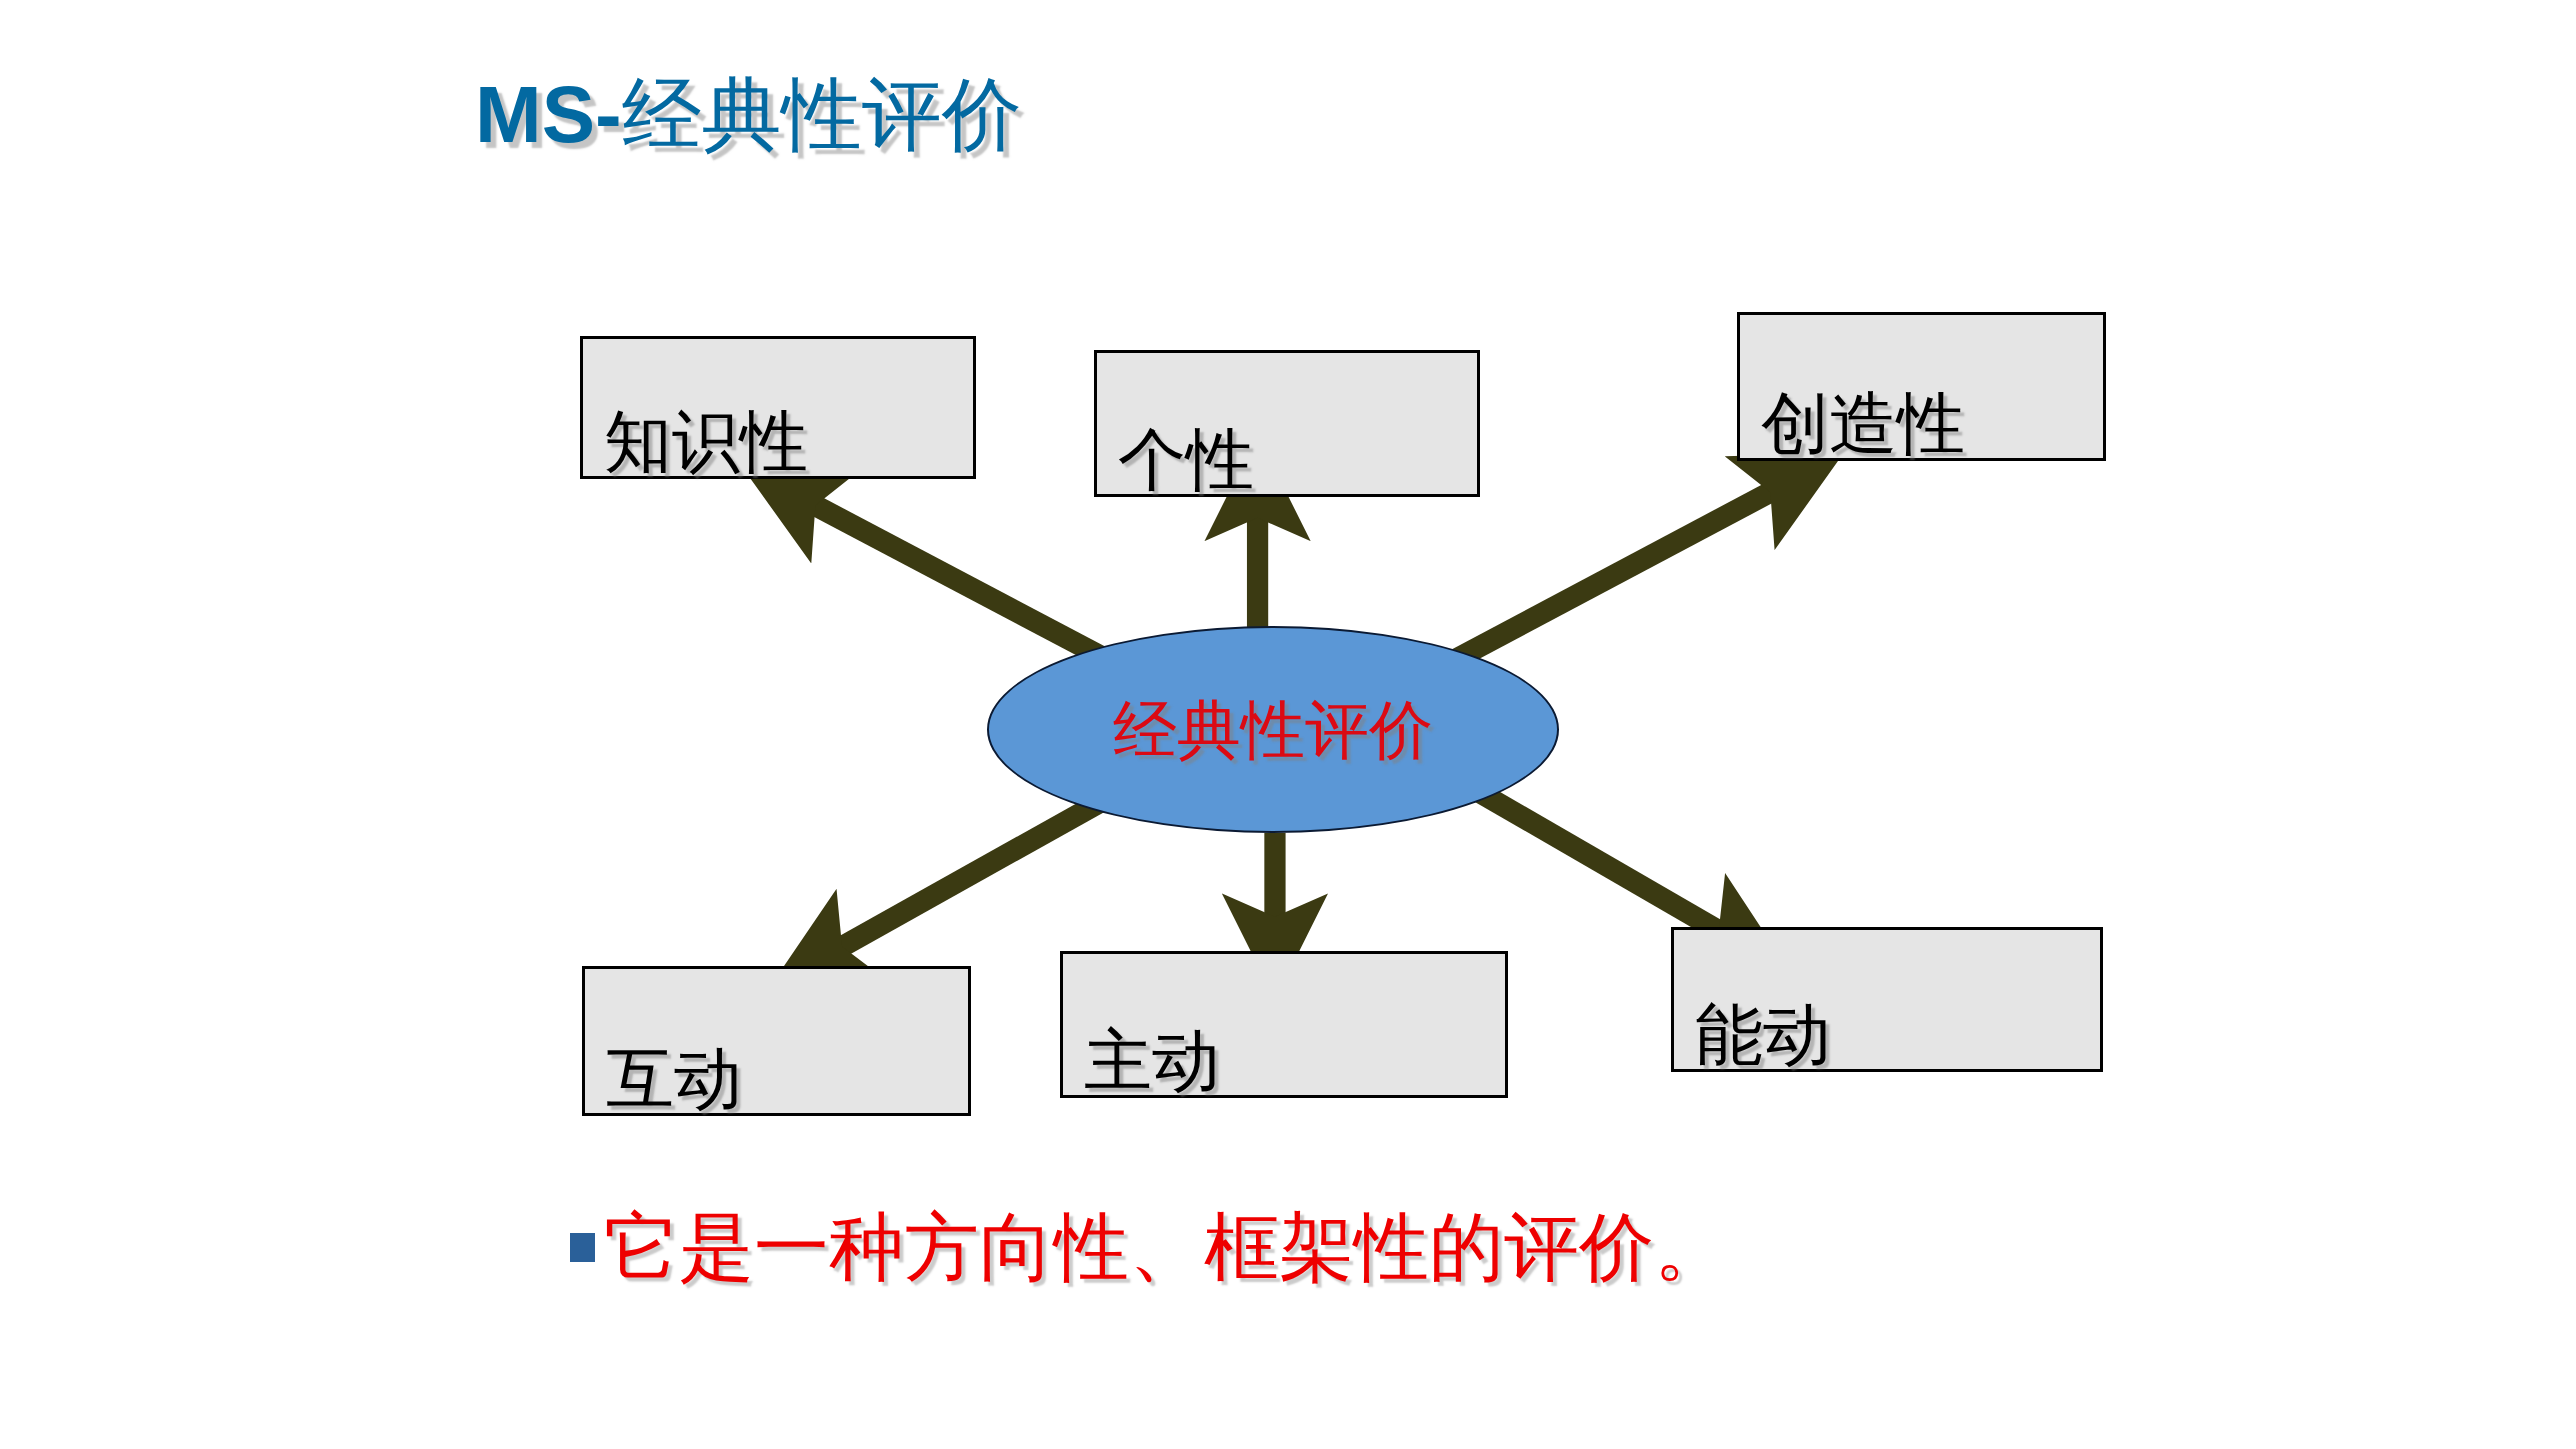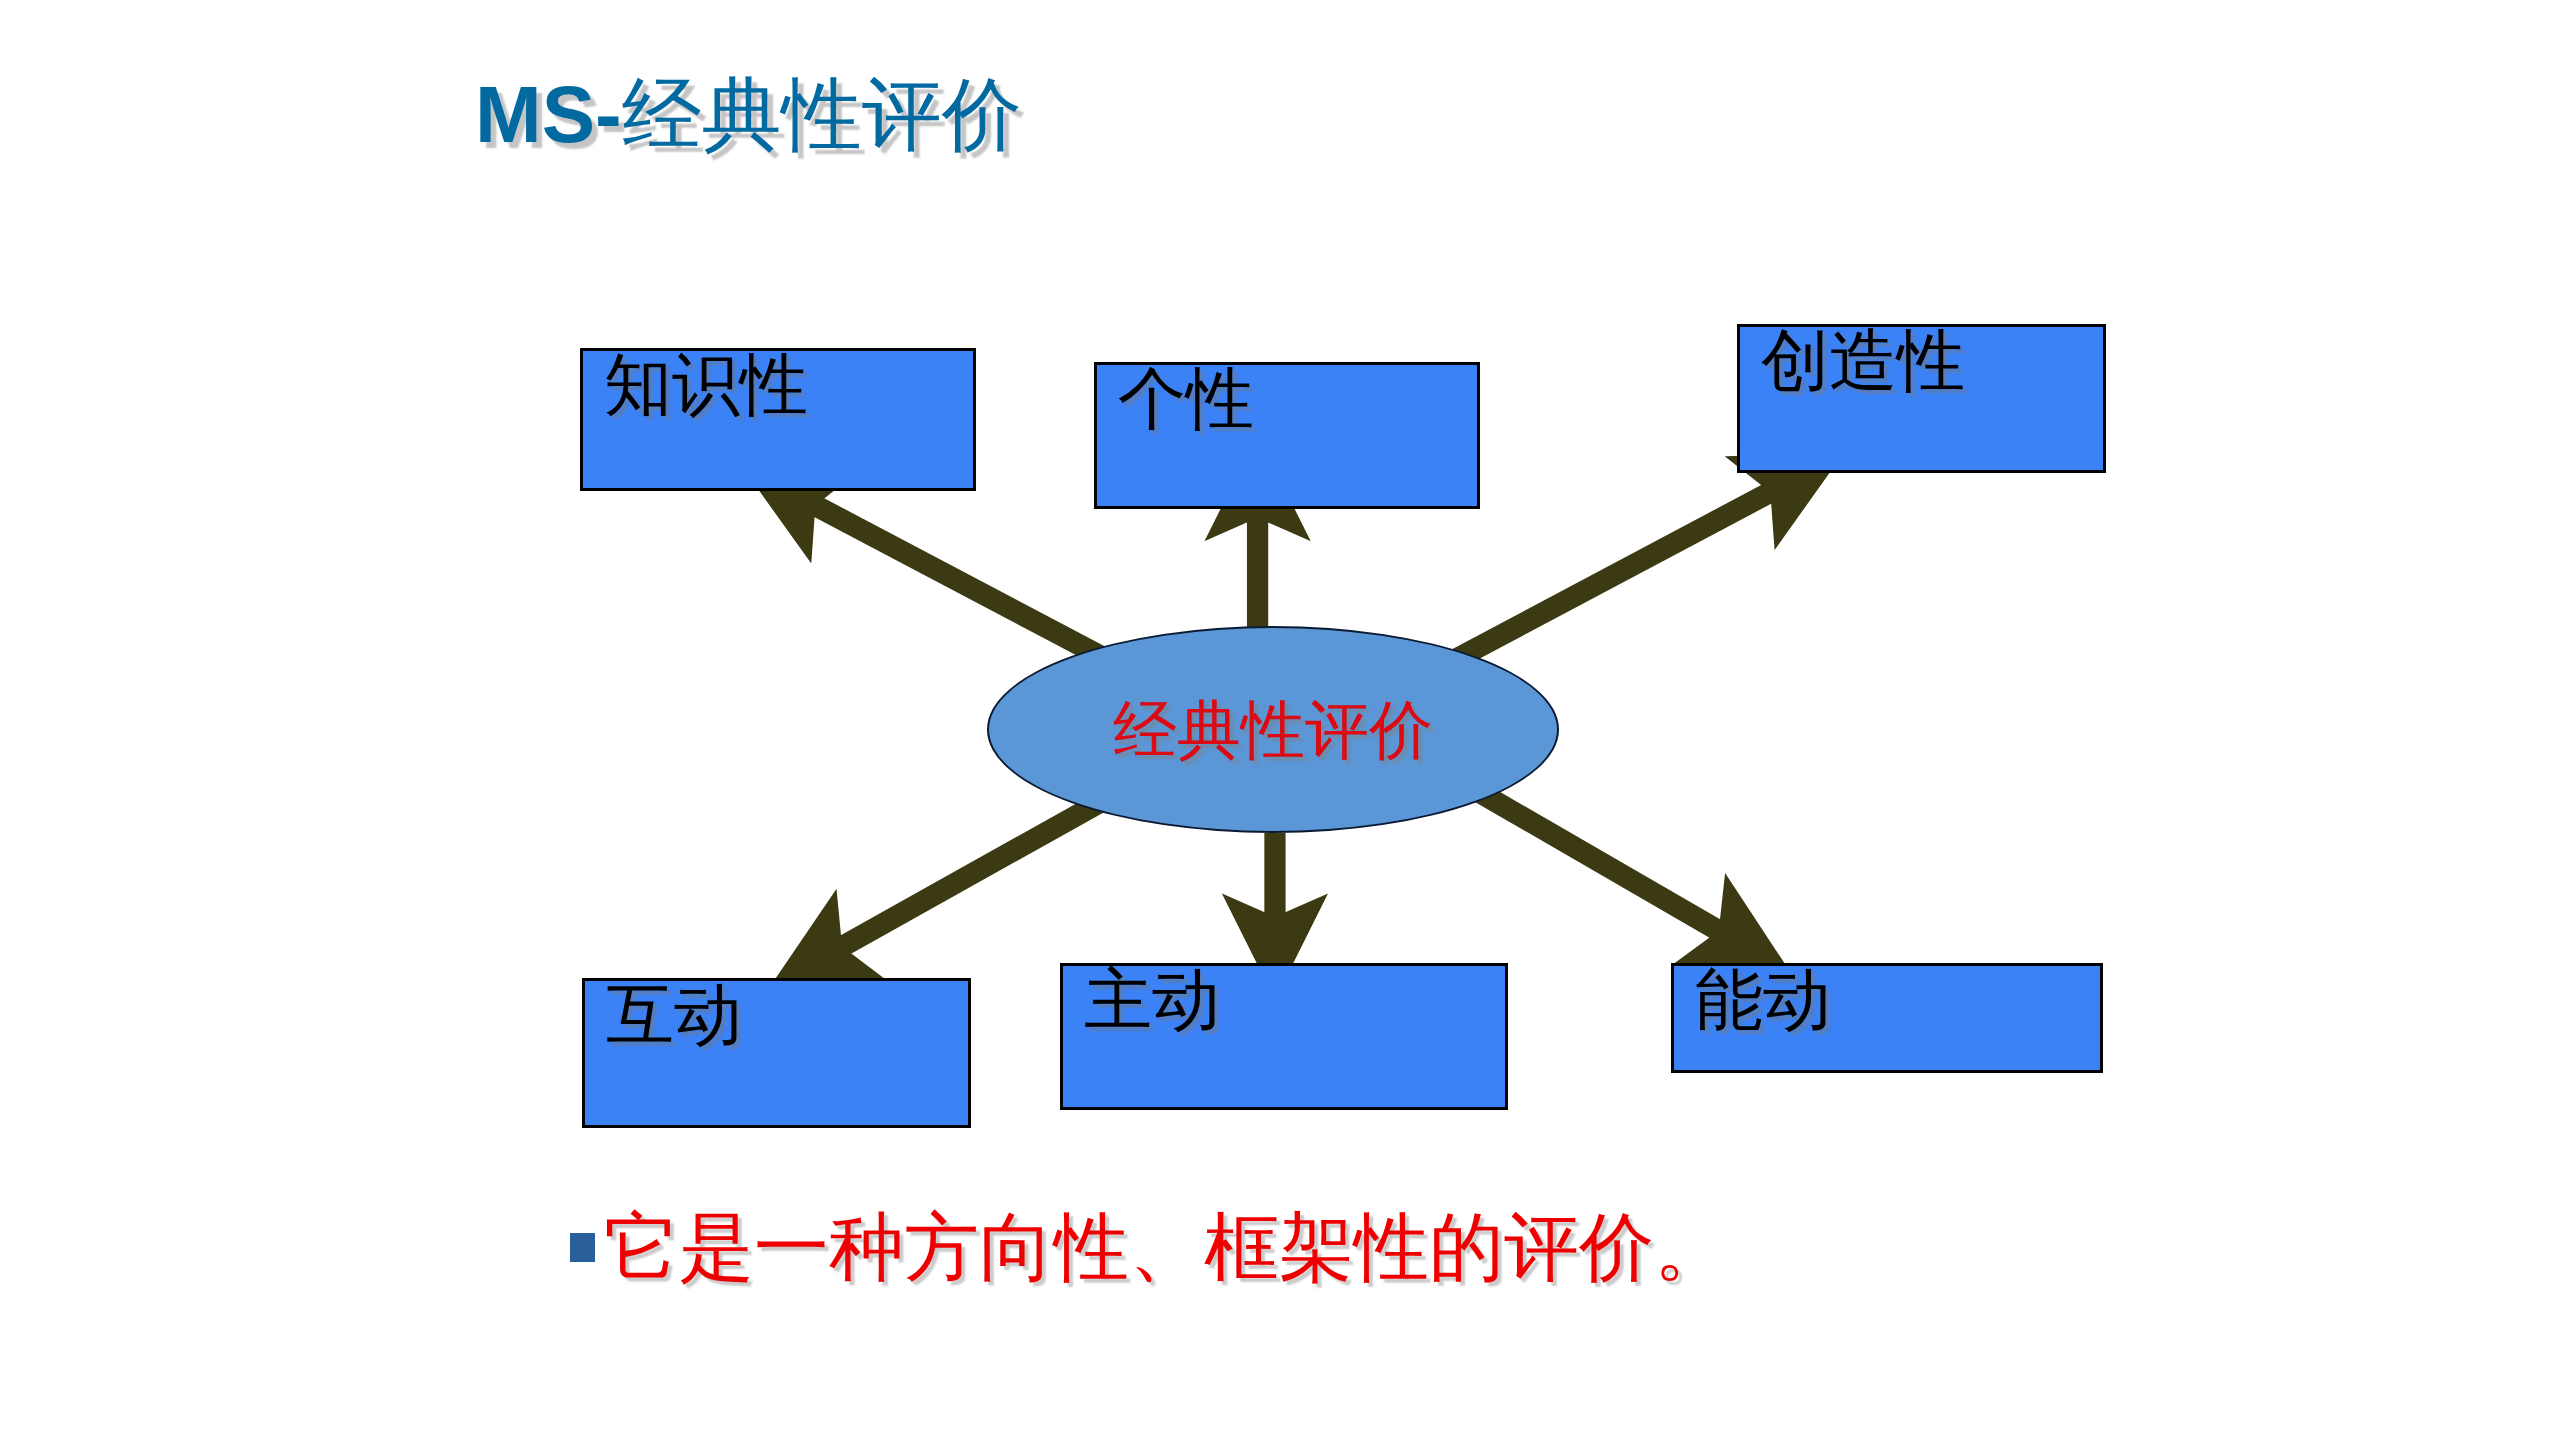--- a/index.html
+++ b/index.html
@@ -45,27 +45,26 @@
     position: absolute;
     left: 0;
     top: 0;
     width: 2576px;
     height: 1450px;
   }
 
   
   .node-box {
     position: absolute;
-    background: #3b82f6;
+    background: #e5e5e5;
     border: 3.9px solid #000000;
     box-sizing: border-box;
     display: flex;
-    align-items: flex-start;
+    align-items: flex-end;
     z-index: 5;
-    margin-top: 12px;
   }
   .node-box .node-label {
     color: #000000;
     font-size: 68px;
     line-height: 1;
     padding-left: 21px;
     white-space: nowrap;
     font-family: "DejaVu Serif", "Liberation Serif", serif;
     text-shadow: 3.9px 3.9px 1.9px rgba(120,120,120,0.45);
   }
@@ -164,21 +163,21 @@
   </div>
 
   <div class="node-box" style="left:582px; top:966px; width:389px; height:150px;">
     <span class="node-label">互动</span>
   </div>
 
   <div class="node-box" style="left:1060px; top:951px; width:448px; height:147px;">
     <span class="node-label">主动</span>
   </div>
 
-  <div class="node-box" style="left:1671px; top:951px; width:432px; height:110px;">
+  <div class="node-box" style="left:1671px; top:927px; width:432px; height:145px;">
     <span class="node-label">能动</span>
   </div>
 
   <div class="bullet-line">
     <span class="bullet-marker"></span>
     <span class="bullet-text">它是一种方向性、框架性的评价。</span>
   </div>
 
 </div>
 

